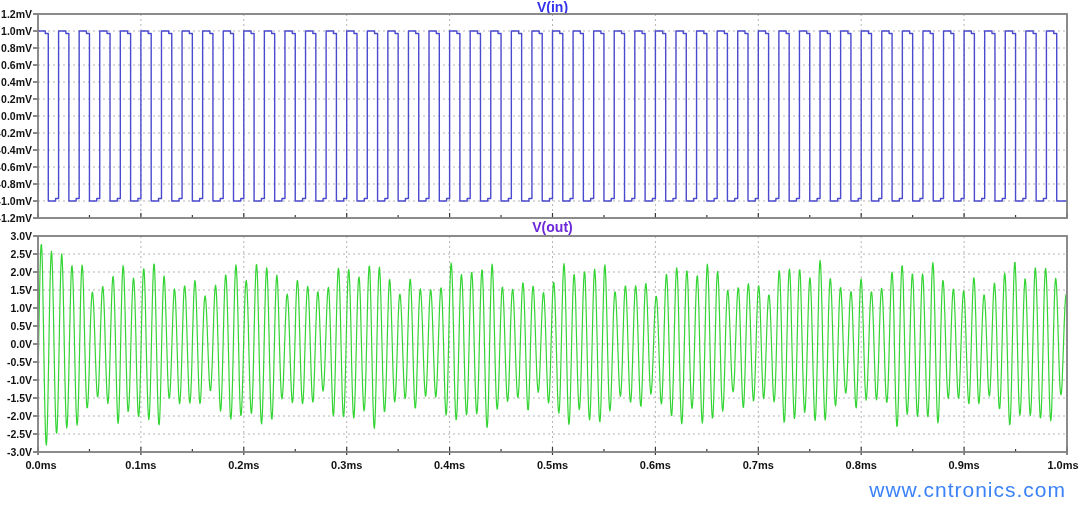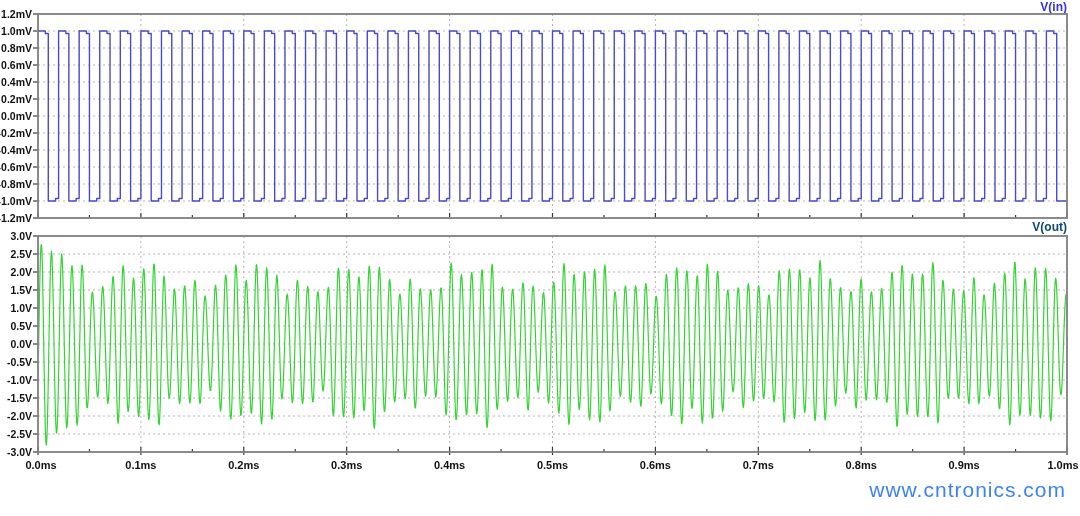--- a/index.html
+++ b/index.html
@@ -1,37 +1,37 @@
 <!DOCTYPE html>
 <html><head>
 <meta charset="utf-8">
 <style>
   html,body{margin:0;padding:0;background:#fff;}
   .window{
     position:relative;width:1080px;height:516px;background:#ffffff;
     font-family:"Liberation Sans",sans-serif;overflow:hidden;
   }
   .pane-title{
-    position:absolute;left:38px;width:1029px;text-align:right;
-    font-size:12px;font-weight:bold;line-height:13px;
+    position:absolute;left:38px;width:1029px;text-align:center;
+    font-size:14px;font-weight:bold;line-height:13px;
   }
   #title-vin{top:1px;}
   #title-vout{top:221px;}
   #plot{position:absolute;left:0;top:0;}
   .watermark{
     position:absolute;right:14px;top:478px;
     font-size:21px;letter-spacing:1px;font-weight:normal;
   }
 </style>
 </head>
 <body>
 
 <div class="window">
   <div class="pane-title" id="title-vin" style="color: rgb(50, 50, 238);">V(in)</div>
-  <div class="pane-title" id="title-vout" style="color: #0c4a6e;">V(out)</div>
+  <div class="pane-title" id="title-vout" style="color: #6d28d9;">V(out)</div>
   <svg id="plot" width="1080" height="516" viewBox="0 0 1080 516">
       <g>
         <line x1="140.9" y1="14" x2="140.9" y2="218" stroke="#b4b4b4" stroke-dasharray="2 3"></line>
         <line x1="243.8" y1="14" x2="243.8" y2="218" stroke="#b4b4b4" stroke-dasharray="2 3"></line>
         <line x1="346.7" y1="14" x2="346.7" y2="218" stroke="#b4b4b4" stroke-dasharray="2 3"></line>
         <line x1="449.6" y1="14" x2="449.6" y2="218" stroke="#b4b4b4" stroke-dasharray="2 3"></line>
         <line x1="552.5" y1="14" x2="552.5" y2="218" stroke="#b4b4b4" stroke-dasharray="2 3"></line>
         <line x1="655.4" y1="14" x2="655.4" y2="218" stroke="#b4b4b4" stroke-dasharray="2 3"></line>
         <line x1="758.3" y1="14" x2="758.3" y2="218" stroke="#b4b4b4" stroke-dasharray="2 3"></line>
         <line x1="861.2" y1="14" x2="861.2" y2="218" stroke="#b4b4b4" stroke-dasharray="2 3"></line>

